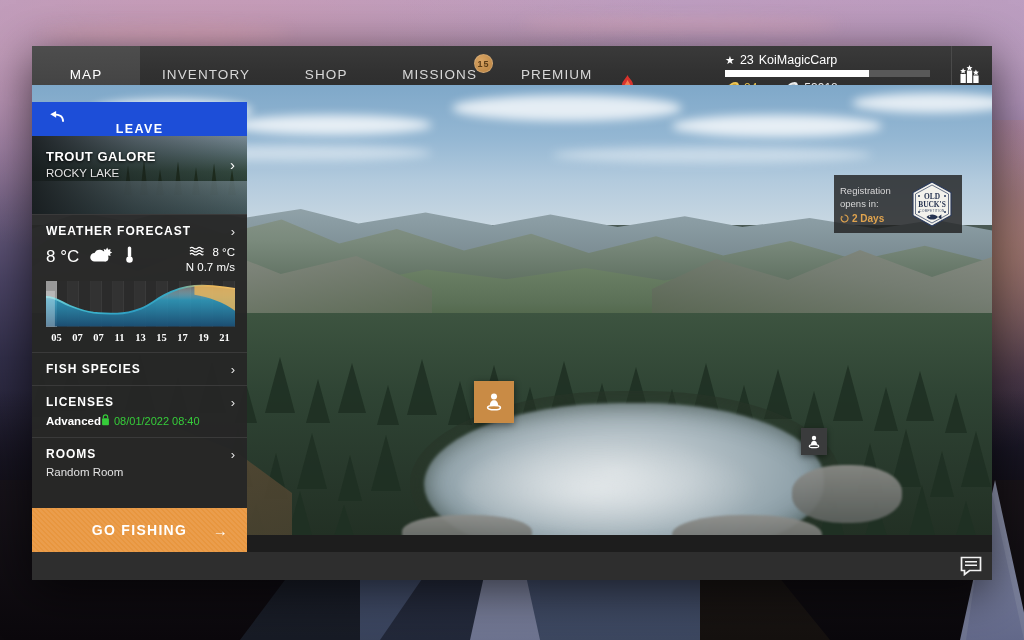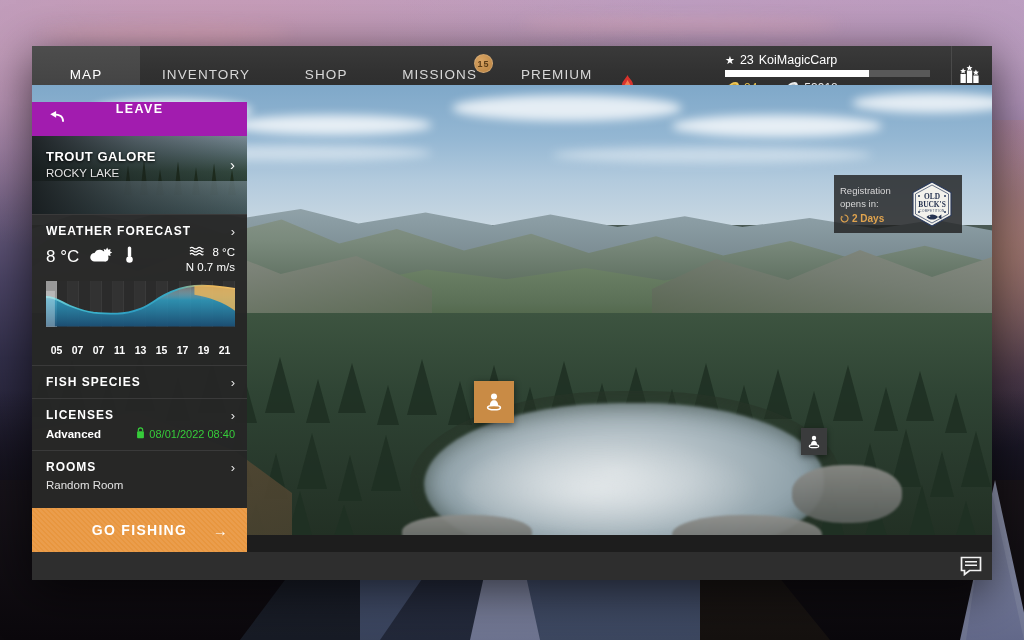--- a/index.html
+++ b/index.html
@@ -129,21 +129,21 @@
   .regdays{color:#e0a44e;font-weight:bold;font-size:10px;display:flex;align-items:center;gap:3px;margin-top:2px;}
   .hexbadge{width:48px;height:48px;position:relative;flex:none;}
 
   
   .bottombar{position:absolute;left:0;top:506px;width:960px;height:28px;background:#2e2e2e;}
   .chaticon{position:absolute;right:10px;top:510px;width:22px;height:20px;cursor:pointer;}
 
   
   .sidebar{position:absolute;left:0;top:56px;width:215px;height:450px;z-index:6;
     background:rgba(38,38,38,.955);display:flex;flex-direction:column;}
-  .leavebar{height:34px;background:#a21caf;display:flex;align-items:flex-start;position:relative;cursor:pointer;}
+  .leavebar{height:34px;background:#1d4ed8;display:flex;align-items:flex-end;position:relative;cursor:pointer;}
   .leavebar .back{position:absolute;left:16px;top:50%;transform:translateY(-50%);color:#fff;}
   .leavebar .lv{flex:1;text-align:center;color:#fff;font-size:12.5px;letter-spacing:1.4px;font-weight:bold;}
 
   .locbox{height:78px;position:relative;overflow:hidden;cursor:pointer;}
   .locimg{position:absolute;inset:0;
     background:linear-gradient(180deg,#9fb5c4 0%,#6f8a8e 22%,#3e5a4c 46%,#2b4437 70%,#24382e 100%);}
   .locimg .lkwater{position:absolute;left:0;right:0;bottom:0;height:42%;
     background:linear-gradient(180deg,rgba(150,175,185,.75),rgba(86,112,118,.9));}
   .locimg .lktree{position:absolute;bottom:24%;width:8px;background:#22351f;clip-path:polygon(50% 0,100% 100%,0 100%);}
   .locshade{position:absolute;inset:0;background:linear-gradient(90deg,rgba(20,24,26,.92) 0%,rgba(20,24,26,.55) 48%,rgba(20,24,26,.28) 100%);}
@@ -166,24 +166,24 @@
   .wright{text-align:right;}
   .wwater{display:flex;align-items:center;justify-content:flex-end;gap:9px;color:#fff;font-size:11.5px;}
   .wwind{color:#fff;font-size:11.5px;margin-top:2px;}
 
   .chartwrap{position:relative;height:46px;margin-top:8px;background:#2b2b2b;overflow:hidden;}
   .chartbars{position:absolute;inset:0;display:flex;}
   .cb{flex:1;border-right:1px solid rgba(255,255,255,.045);}
   .cb.lit{background:rgba(255,255,255,.52);}
   .cb.alt{background:rgba(255,255,255,.035);}
   .chartsvg{position:absolute;inset:0;}
-  .hours{display:flex;margin-top:17px;}
+  .hours{display:flex;margin-top:5px;font-family:Liberation Serif, serif;}
   .hours span{flex:1;text-align:center;color:#fff;font-size:10.5px;font-weight:bold;}
 
-  .licrow{display:flex;align-items:center;justify-content:space-between;margin-top:5px;}
+  .licrow{display:flex;align-items:center;margin-top:5px;}
   .licname{color:#fff;font-size:11.5px;font-weight:bold;}
   .licdate{color:#36cc3a;font-size:11px;display:flex;align-items:center;gap:4px;}
   .roomval{color:#e2e2e2;font-size:11.5px;margin-top:5px;}
 
   .gofish{margin-top:auto;height:44px;background:#e8963e;display:flex;align-items:center;
     justify-content:center;position:relative;cursor:pointer;
     background-image:linear-gradient(45deg,rgba(255,255,255,.07) 25%,transparent 25%,transparent 50%,rgba(255,255,255,.07) 50%,rgba(255,255,255,.07) 75%,transparent 75%);
     background-size:5px 5px;}
   .gofish span{color:#fff;font-size:14px;font-weight:bold;letter-spacing:1.3px;}
   .gofish .arr{position:absolute;right:18px;color:#fff;font-size:15px;}

